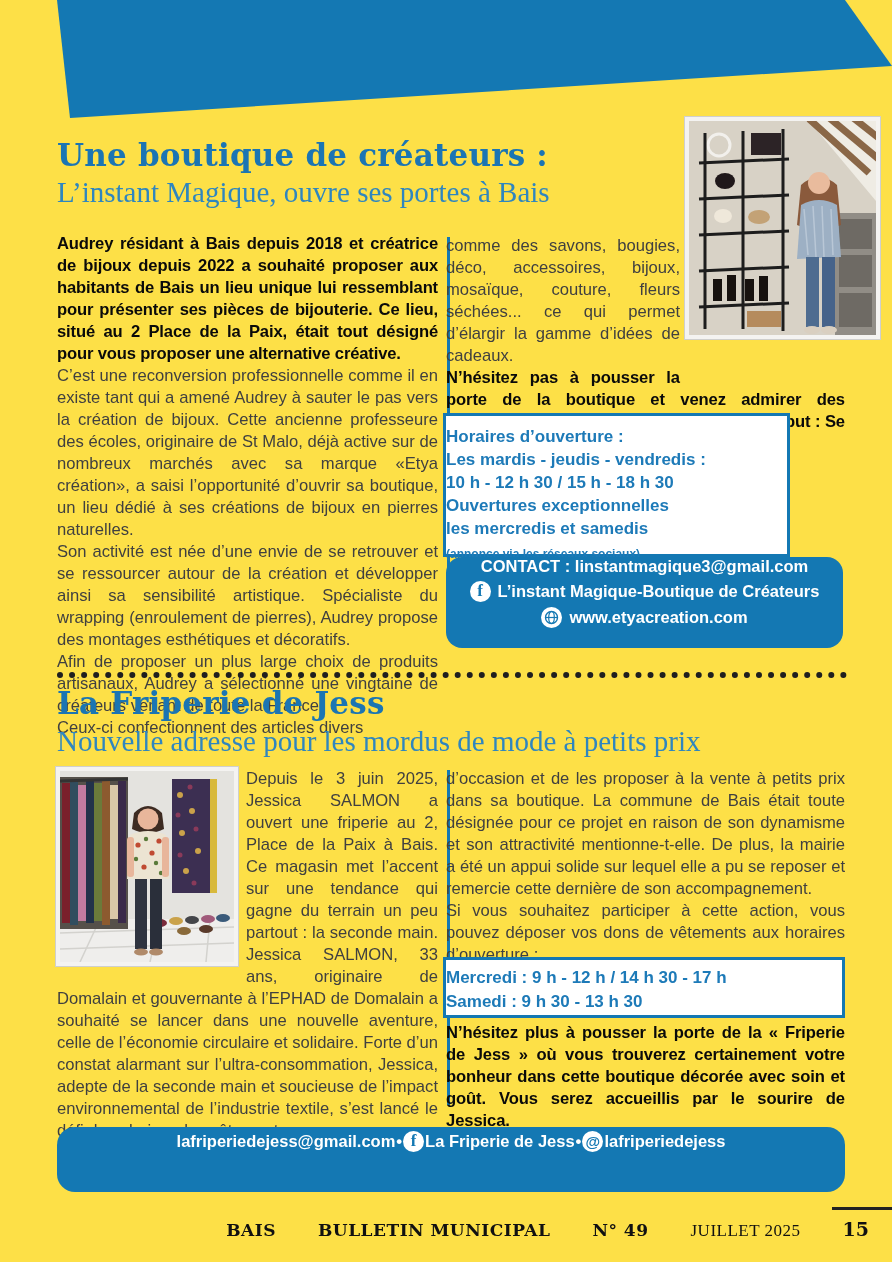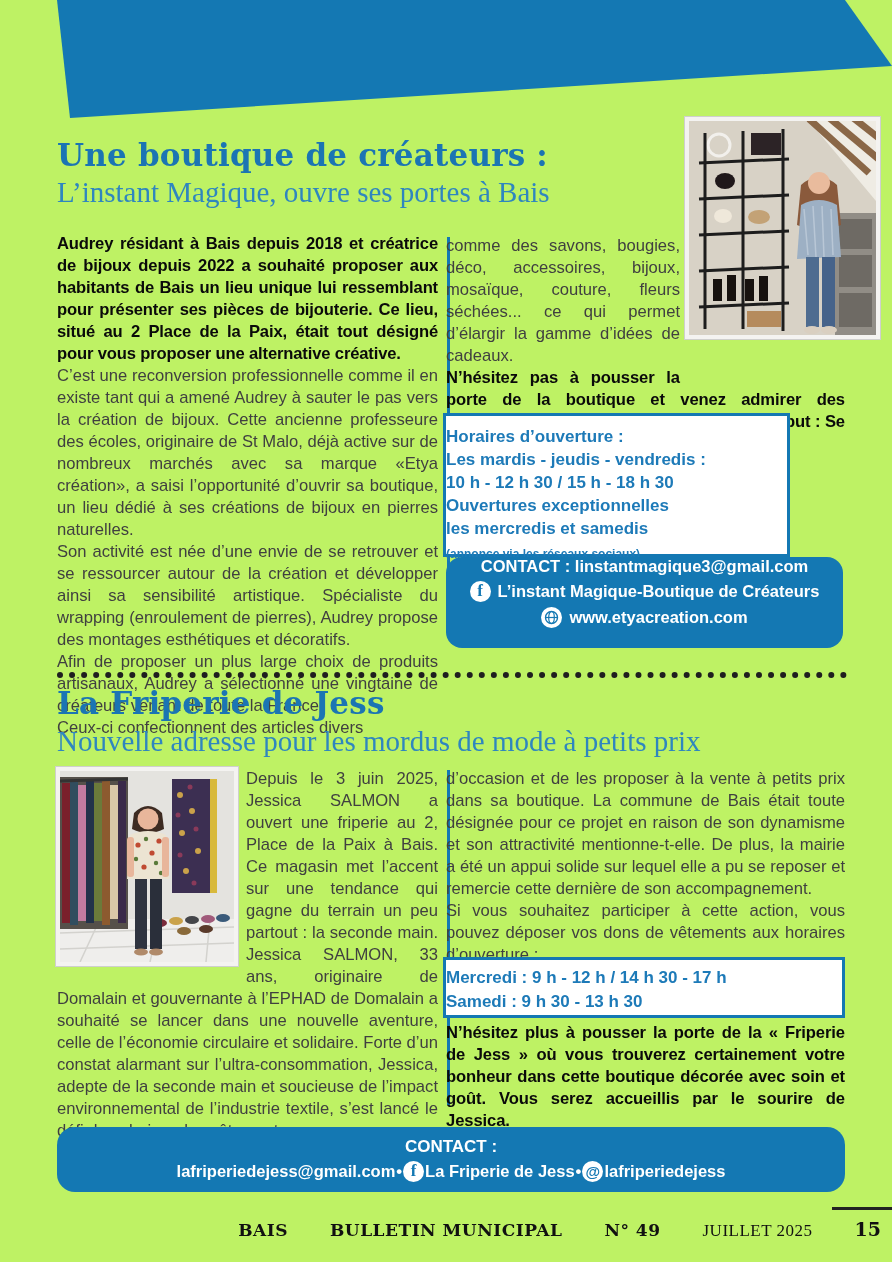--- a/index.html
+++ b/index.html
@@ -4,21 +4,21 @@
 <style>
   :root{
     --blue:#1478b3;
     --title-blue:#1b75b3;
     --subtitle-blue:#2f86bf;
     --body-ink:#404040;
   }
   html,body{margin:0;padding:0;background:#ffffff;}
   .page{
     position:relative;width:892px;height:1262px;margin:0 auto;
-    background:#bef264;overflow:hidden;
+    background:#fde047;overflow:hidden;
     font-family:"Liberation Sans",sans-serif;color:var(--body-ink);
   }
   
   .banner{
     position:absolute;left:0;top:0;width:892px;height:120px;
     background:var(--blue);
     clip-path:polygon(57px 0,845px 0,892px 66px,70px 118px);
   }
   
   .h-title{
@@ -74,21 +74,21 @@
     display:inline-flex;align-items:center;justify-content:center;
     width:21px;height:21px;border-radius:50%;background:#fff;color:var(--blue);
     font-weight:bold;flex:0 0 auto;
   }
   .fb-glyph{font-family:"Liberation Serif",serif;font-size:17px;line-height:1;transform:translateY(-1px);}
   .at-glyph{font-size:15px;line-height:1;}
   
   .dotted-sep{position:absolute;left:57px;top:672px;width:790px;border-top:6px dotted #1f1f1f;}
   
   .footer{
-    position:absolute;left:16px;top:1218px;width:865px;
+    position:absolute;left:4px;top:1218px;width:865px;
     display:flex;justify-content:flex-end;align-items:baseline;gap:42px;
     font-family:"DejaVu Serif","Liberation Serif",serif;font-size:17px;color:#111;
   }
   .footer .b{font-weight:bold;letter-spacing:.5px;}
   .footer .date{font-family:"Liberation Serif",serif;letter-spacing:.5px;}
   .footer .pagenum{font-weight:bold;font-size:19px;}
   .pagenum-rule{position:absolute;left:832px;top:1207px;width:60px;height:3px;background:#222;}
 </style>
 </head>
 <body>
@@ -294,21 +294,20 @@
   <div class="hours-box hb2">
     <div>Mercredi : 9 h - 12 h / 14 h 30 - 17 h</div>
     <div>Samedi : 9 h 30 - 13 h 30</div>
   </div>
 
   <div class="col" style="left:446px;top:1022px;width:399px;">
     <p class="strong-close">N’hésitez plus à pousser la porte de la « Friperie de Jess » où vous trouverez certainement votre bonheur dans cette boutique décorée avec soin et goût. Vous serez accueillis par le sourire de Jessica.</p>
   </div>
 
   <div class="contact-card cc2">
-    <div class="line1">CONTACT :</div>
     <div class="row">
       <span>lafriperiedejess@gmail.com</span>
       <span>•</span>
       <span class="icon-circle">
           <span class="fb-glyph">f</span>
         </span>
       <span>La Friperie de Jess</span>
       <span>•</span>
       <span class="icon-circle">
           <span class="at-glyph">@</span>

